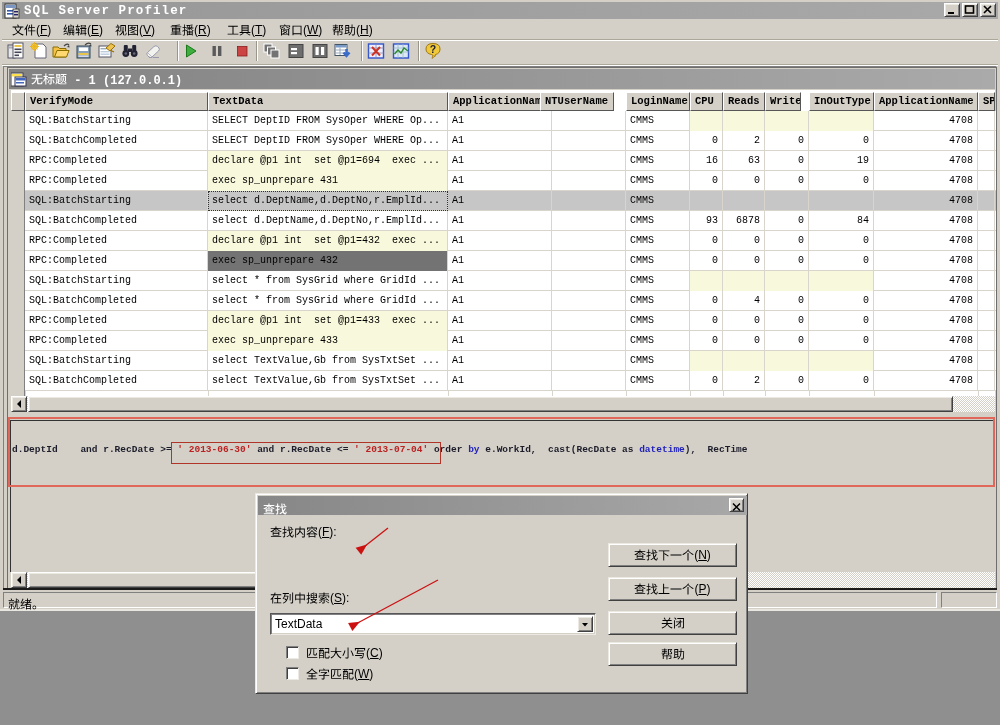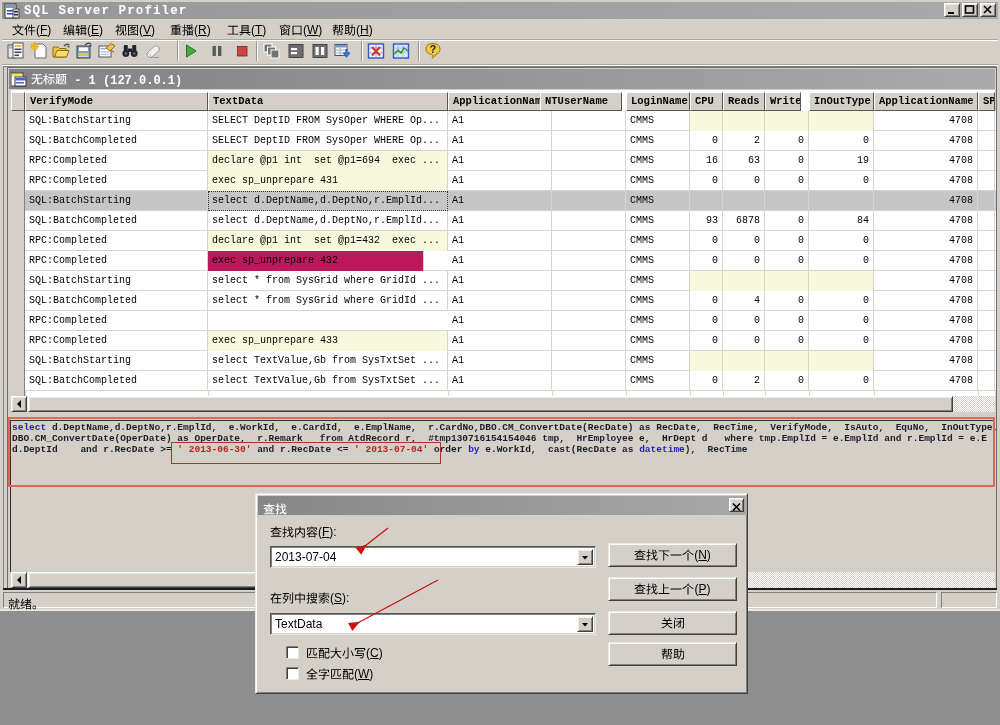--- a/index.html
+++ b/index.html
@@ -204,21 +204,21 @@
 <div class="abs ms" style="left:31px;top:73px;font-size:12px;font-weight:bold;color:#fff;white-space:nowrap"><svg width="36" height="12" viewBox="0 0 36 12" style="vertical-align:-1.5px;overflow:visible">
           <path d="M1.3 1.2V2.3H5.2C5.2 3.1 5.1 3.9 5.0 4.7H0.6V5.8H4.8C4.3 7.8 3.2 9.6 0.4 10.6C0.7 10.9 1.0 11.3 1.2 11.6C4.3 10.3 5.5 8.1 6.0 5.8H6.1V9.7C6.1 10.9 6.5 11.3 7.8 11.3C8.1 11.3 9.6 11.3 9.9 11.3C11.1 11.3 11.4 10.8 11.6 8.8C11.2 8.7 10.7 8.5 10.5 8.3C10.4 9.9 10.3 10.2 9.8 10.2C9.4 10.2 8.2 10.2 8.0 10.2C7.4 10.2 7.3 10.1 7.3 9.6V5.8H11.5V4.7H6.2C6.3 3.9 6.3 3.1 6.4 2.3H10.8V1.2Z M17.6 1.3V2.3H22.9V1.3ZM21.3 6.7C21.9 7.9 22.4 9.5 22.5 10.5L23.6 10.1C23.4 9.1 22.8 7.6 22.3 6.4ZM17.8 6.4C17.4 7.7 16.9 9.0 16.3 9.8C16.5 10.0 17.0 10.3 17.2 10.4C17.8 9.5 18.4 8.1 18.8 6.7ZM17.1 4.1V5.2H19.5V10.2C19.5 10.3 19.5 10.4 19.3 10.4C19.2 10.4 18.6 10.4 18.1 10.3C18.2 10.7 18.4 11.2 18.4 11.5C19.2 11.5 19.8 11.5 20.2 11.3C20.6 11.1 20.7 10.8 20.7 10.2V5.2H23.5V4.1ZM14.3 0.4V2.9H12.5V4.0H14.0C13.7 5.4 13.0 7.0 12.2 7.9C12.4 8.2 12.7 8.7 12.9 9.0C13.4 8.3 13.9 7.2 14.3 6.0V11.6H15.4V5.5C15.8 6.1 16.2 6.8 16.4 7.1L17.0 6.2C16.8 5.9 15.7 4.6 15.4 4.2V4.0H16.9V2.9H15.4V0.4Z M26.2 3.2H28.4V4.0H26.2ZM26.2 1.7H28.4V2.5H26.2ZM25.2 0.9V4.8H29.4V0.9ZM32.3 4.3C32.2 7.3 32.0 8.7 29.5 9.5C29.7 9.6 29.9 10.0 30.0 10.2C32.8 9.3 33.1 7.6 33.2 4.3ZM32.8 8.4C33.5 9.0 34.4 9.7 34.8 10.2L35.5 9.5C35.1 9.0 34.1 8.3 33.4 7.8ZM25.3 6.9C25.3 8.7 25.1 10.1 24.3 11.0C24.6 11.1 25.0 11.4 25.1 11.6C25.5 11.0 25.8 10.4 26.0 9.6C27.0 11.1 28.6 11.3 31.0 11.3H35.2C35.3 11.0 35.5 10.6 35.6 10.4C34.8 10.4 31.7 10.4 31.1 10.4C29.8 10.4 28.7 10.3 27.9 10.0V8.4H29.8V7.6H27.9V6.4H30.0V5.6H24.6V6.4H26.9V9.5C26.6 9.2 26.4 8.9 26.2 8.4C26.2 8.0 26.2 7.5 26.3 7.0ZM30.4 2.9V7.9H31.3V3.7H34.0V7.9H35.0V2.9H32.8L33.2 1.9H35.5V0.9H30.0V1.9H32.1C32.0 2.2 31.9 2.6 31.8 2.9Z" fill="#fff"></path>
         </svg> - 1 (127.0.0.1)</div>
 <div class="abs" style="left:11px;top:90px;width:984px;height:322px;background:#fff"></div>
 <div class="abs" style="left:11px;top:92px;width:14px;height:320px;background:#d4d0c8;border-right:1px solid #808080;border-top:1px solid #fff"></div>
 <div class="abs" style="left:11px;top:92px;width:984px;height:19px">
 <div class="hcell" style="left:0px;width:14px"></div>
 <div class="hcell" style="left:14px;width:183px">VerifyMode</div>
 <div class="hcell" style="left:197px;width:240px">TextData</div>
 <div class="hcell" style="left:437px;width:104px">ApplicationName</div>
-<div class="hcell" style="left:529px;width:82px">NTUserName</div>
+<div class="hcell" style="left:529px;width:74px">NTUserName</div>
 <div class="hcell" style="left:615px;width:64px">LoginName</div>
 <div class="hcell" style="left:679px;width:33px">CPU</div>
 <div class="hcell" style="left:712px;width:42px">Reads</div>
 <div class="hcell" style="left:754px;width:36px">Writes</div>
 <div class="hcell" style="left:798px;width:65px">InOutType</div>
 <div class="hcell" style="left:863px;width:104px">ApplicationName</div>
 <div class="hcell" style="left:967px;width:17px">SPID</div>
 </div>
 <div class="row" style="top:111px;background:#fff">
 <div class="cell" style="left:0px;width:183px">SQL:BatchStarting</div>
@@ -306,21 +306,21 @@
 <div class="cell" style="left:601px;width:64px">CMMS</div>
 <div class="cell num" style="left:665px;width:33px">0</div>
 <div class="cell num" style="left:698px;width:42px">0</div>
 <div class="cell num" style="left:740px;width:44px">0</div>
 <div class="cell num" style="left:784px;width:65px">0</div>
 <div class="cell num" style="left:849px;width:104px">4708</div>
 <div class="cell" style="left:953px;width:17px"></div>
 </div>
 <div class="row" style="top:251px;background:#fff">
 <div class="cell" style="left:0px;width:183px">RPC:Completed</div>
-<div class="cell" style="left:183px;width:216px;background:#be185d">exec sp_unprepare 432</div>
+<div class="cell" style="left:183px;width:240px;background:#737373">exec sp_unprepare 432</div>
 <div class="cell" style="left:423px;width:104px">A1</div>
 <div class="cell" style="left:527px;width:74px"></div>
 <div class="cell" style="left:601px;width:64px">CMMS</div>
 <div class="cell num" style="left:665px;width:33px">0</div>
 <div class="cell num" style="left:698px;width:42px">0</div>
 <div class="cell num" style="left:740px;width:44px">0</div>
 <div class="cell num" style="left:784px;width:65px">0</div>
 <div class="cell num" style="left:849px;width:104px">4708</div>
 <div class="cell" style="left:953px;width:17px"></div>
 </div>
@@ -345,20 +345,21 @@
 <div class="cell" style="left:601px;width:64px">CMMS</div>
 <div class="cell num" style="left:665px;width:33px">0</div>
 <div class="cell num" style="left:698px;width:42px">4</div>
 <div class="cell num" style="left:740px;width:44px">0</div>
 <div class="cell num" style="left:784px;width:65px">0</div>
 <div class="cell num" style="left:849px;width:104px">4708</div>
 <div class="cell" style="left:953px;width:17px"></div>
 </div>
 <div class="row" style="top:311px;background:#fff">
 <div class="cell" style="left:0px;width:183px">RPC:Completed</div>
+<div class="cell" style="left:183px;width:240px;background:#f8f8dc">declare @p1 int  set @p1=433  exec ...</div>
 <div class="cell" style="left:423px;width:104px">A1</div>
 <div class="cell" style="left:527px;width:74px"></div>
 <div class="cell" style="left:601px;width:64px">CMMS</div>
 <div class="cell num" style="left:665px;width:33px">0</div>
 <div class="cell num" style="left:698px;width:42px">0</div>
 <div class="cell num" style="left:740px;width:44px">0</div>
 <div class="cell num" style="left:784px;width:65px">0</div>
 <div class="cell num" style="left:849px;width:104px">4708</div>
 <div class="cell" style="left:953px;width:17px"></div>
 </div>
@@ -414,22 +415,20 @@
 <div class="abs" style="left:978px;top:391px;width:1px;height:6px;background:#dad5cc"></div>
 <div class="abs" style="left:995px;top:391px;width:1px;height:6px;background:#dad5cc"></div>
 <div class="abs dither" style="left:11px;top:396px;width:984px;height:16px"></div>
 <div class="btn3" style="left:11px;top:396px;width:16px;height:16px"><svg width="14" height="14">
           <path d="M9 3 L5 7 L9 11 Z" fill="#000"></path>
         </svg></div>
 <div class="btn3" style="left:28px;top:396px;width:925px;height:16px"></div>
 <div class="abs" style="left:11px;top:413px;width:984px;height:159px;background:#d4d0c8"></div>
 <div class="abs" style="left:11px;top:420px;width:982px;height:1px;background:#333"></div>
 <div class="abs" style="left:10px;top:420px;width:1px;height:152px;background:#333"></div>
-<div class="abs ms" style="left:12px;top:422px;font-size:9.5px;line-height:11px;font-weight:bold;white-space:pre"><span style="color:#2222bb">select</span><span style="color:#1c1c2a"> d.DeptName,d.DeptNo,r.EmplId,  e.WorkId,  e.CardId,  e.EmplName,  r.CardNo,DBO.CM_ConvertDate(RecDate) as RecDate,  RecTime,  VerifyMode,  IsAuto,  EquNo,  InOutType,</span></div>
-<div class="abs ms" style="left:12px;top:433px;font-size:9.5px;line-height:11px;font-weight:bold;white-space:pre"><span style="color:#1c1c2a">DBO.CM_ConvertDate(OperDate) as OperDate,  r.Remark   from AtdRecord r,  #tmp130716154154046 tmp,  HrEmployee e,  HrDept d   where tmp.EmplId = e.EmplId and r.EmplId = e.E</span></div>
 <div class="abs ms" style="left:12px;top:444px;font-size:9.5px;line-height:11px;font-weight:bold;white-space:pre"><span style="color:#1c1c2a">d.DeptId    and r.RecDate &gt;= </span><span style="color:#bb2222">' 2013-06-30'</span><span style="color:#1c1c2a"> and r.RecDate &lt;= </span><span style="color:#bb2222">' 2013-07-04'</span><span style="color:#1c1c2a"> order </span><span style="color:#2222bb">by</span><span style="color:#1c1c2a"> e.WorkId,  cast(RecDate as </span><span style="color:#2222bb">datetime</span><span style="color:#1c1c2a">),  RecTime</span></div>
 <div class="abs" style="left:8px;top:417px;width:987px;height:70px;border:2px solid #e0685a"></div>
 <div class="abs" style="left:171px;top:442px;width:270px;height:22px;border:1px solid #b03428"></div>
 <div class="abs dither" style="left:11px;top:572px;width:984px;height:16px"></div>
 <div class="btn3" style="left:11px;top:572px;width:16px;height:16px"><svg width="14" height="14">
           <path d="M9 3 L5 7 L9 11 Z" fill="#000"></path>
         </svg></div>
 <div class="btn3" style="left:28px;top:572px;width:440px;height:16px"></div>
 <div class="abs" style="left:3px;top:588px;width:994px;height:2px;background:#1a1a1a"></div>
 <div class="abs sunken" style="left:3px;top:592px;width:934px;height:16px"></div>
@@ -442,26 +441,20 @@
 <div class="abs" style="left:2px;top:2px;width:489px;height:19px;background:linear-gradient(to right,#878787,#a8a8a8)"></div>
 <div class="abs" style="left:7px;top:5px"><svg width="24" height="12" viewBox="0 0 24 12" style="vertical-align:-1.5px;overflow:visible">
           <path d="M3.7 7.9H8.2V8.8H3.7ZM3.7 6.4H8.2V7.2H3.7ZM2.6 5.6V9.5H9.4V5.6ZM0.8 10.2V11.2H11.2V10.2ZM5.4 0.4V1.9H0.7V2.9H4.2C3.3 3.9 1.8 4.8 0.4 5.3C0.6 5.5 0.9 5.9 1.1 6.2C2.7 5.6 4.3 4.4 5.4 3.0V5.2H6.5V3.0C7.6 4.4 9.3 5.5 10.9 6.1C11.0 5.8 11.4 5.4 11.6 5.2C10.2 4.7 8.7 3.9 7.7 2.9H11.4V1.9H6.5V0.4Z M20.1 1.2C20.7 1.8 21.4 2.5 21.7 3.0L22.6 2.4C22.3 1.9 21.5 1.2 21.0 0.6ZM14.1 0.4V2.8H12.5V3.9H14.1V6.2C13.5 6.4 12.9 6.6 12.4 6.7L12.7 7.8L14.1 7.4V10.2C14.1 10.4 14.1 10.4 13.9 10.5C13.8 10.5 13.2 10.5 12.7 10.4C12.9 10.7 13.0 11.2 13.0 11.5C13.9 11.5 14.4 11.4 14.8 11.3C15.1 11.1 15.2 10.8 15.2 10.2V7.0L16.8 6.6L16.6 5.6L15.2 5.9V3.9H16.6V2.8H15.2V0.4ZM21.9 4.9C21.5 5.7 20.9 6.6 20.3 7.4C20.0 6.6 19.8 5.6 19.7 4.5L23.4 4.1L23.3 3.1L19.6 3.4C19.5 2.5 19.5 1.5 19.4 0.5H18.3C18.3 1.6 18.4 2.6 18.5 3.6L16.8 3.7L16.9 4.8L18.6 4.6C18.7 6.1 19.0 7.3 19.3 8.4C18.4 9.2 17.4 9.9 16.3 10.3C16.7 10.5 17.0 10.9 17.2 11.2C18.1 10.8 19.0 10.2 19.8 9.5C20.3 10.7 21.1 11.4 22.2 11.5C22.8 11.5 23.4 11.0 23.7 8.9C23.4 8.8 22.9 8.5 22.7 8.2C22.6 9.6 22.5 10.2 22.1 10.2C21.6 10.1 21.1 9.5 20.7 8.6C21.6 7.6 22.3 6.6 22.8 5.4Z" fill="#fff"></path>
         </svg></div>
 <div class="btn3" style="left:473px;top:4px;width:15px;height:14px"><svg width="13" height="12">
           <path d="M3 2.5 L10 9.5 M10 2.5 L3 9.5" stroke="#000" stroke-width="1.5"></path>
         </svg></div>
 <div class="lbl" style="left:14px;top:31px"><svg width="48" height="12" viewBox="0 0 48 12" style="vertical-align:-1.5px;overflow:visible">
           <path d="M3.5 7.9H8.4V9.0H3.5ZM3.5 6.3H8.4V7.3H3.5ZM2.7 5.7V9.6H9.3V5.7ZM0.9 10.3V11.1H11.2V10.3ZM5.5 0.5V2.0H0.7V2.8H4.5C3.5 3.9 1.9 5.0 0.4 5.5C0.6 5.6 0.9 6.0 1.0 6.2C2.7 5.5 4.4 4.3 5.5 2.9V5.3H6.4V2.8C7.5 4.2 9.3 5.5 11.0 6.1C11.1 5.9 11.4 5.5 11.6 5.4C10.1 4.9 8.4 3.9 7.4 2.8H11.3V2.0H6.4V0.5Z M20.1 1.2C20.7 1.7 21.4 2.5 21.7 3.0L22.5 2.5C22.1 2.0 21.4 1.3 20.8 0.8ZM14.3 0.5V2.9H12.6V3.7H14.3V6.3C13.6 6.5 12.9 6.7 12.4 6.8L12.7 7.7L14.3 7.2V10.4C14.3 10.5 14.2 10.6 14.0 10.6C13.9 10.6 13.4 10.6 12.8 10.6C12.9 10.8 13.0 11.2 13.1 11.4C13.9 11.4 14.4 11.4 14.7 11.3C15.0 11.1 15.1 10.9 15.1 10.4V7.0L16.7 6.5L16.6 5.7L15.1 6.1V3.7H16.6V2.9H15.1V0.5ZM21.9 5.0C21.5 5.9 21.0 6.8 20.2 7.6C20.0 6.7 19.8 5.6 19.6 4.4L23.3 4.0L23.2 3.2L19.5 3.6C19.4 2.6 19.3 1.6 19.3 0.5H18.4C18.4 1.6 18.5 2.7 18.6 3.7L16.8 3.9L16.8 4.7L18.7 4.5C18.9 6.0 19.1 7.3 19.5 8.4C18.6 9.3 17.5 10.0 16.4 10.4C16.6 10.6 16.9 10.9 17.1 11.1C18.1 10.7 19.0 10.0 19.8 9.3C20.4 10.6 21.2 11.4 22.3 11.5C22.9 11.5 23.4 10.9 23.7 8.9C23.5 8.9 23.1 8.6 22.9 8.4C22.8 9.8 22.6 10.4 22.3 10.4C21.6 10.3 21.0 9.7 20.6 8.6C21.4 7.6 22.2 6.5 22.7 5.4Z M25.2 2.5V11.5H26.1V3.4H29.5C29.5 5.0 29.0 7.0 26.4 8.4C26.6 8.6 26.9 8.9 27.0 9.1C28.7 8.1 29.5 7.0 30.0 5.9C31.1 6.9 32.3 8.1 32.9 8.9L33.6 8.4C32.9 7.5 31.4 6.0 30.3 5.0C30.4 4.5 30.4 3.9 30.5 3.4H33.9V10.3C33.9 10.5 33.9 10.6 33.6 10.6C33.4 10.6 32.6 10.6 31.7 10.6C31.9 10.8 32.0 11.3 32.1 11.5C33.1 11.5 33.9 11.5 34.3 11.4C34.7 11.2 34.8 10.9 34.8 10.3V2.5H30.5V0.5H29.6V2.5Z M40.0 3.0C39.3 3.9 38.2 4.7 37.1 5.2C37.3 5.4 37.6 5.8 37.7 5.9C38.8 5.3 40.0 4.3 40.8 3.3ZM43.0 3.5C44.1 4.2 45.5 5.2 46.2 5.9L46.8 5.3C46.1 4.6 44.7 3.6 43.6 3.0ZM41.9 4.0C40.8 5.8 38.7 7.3 36.4 8.1C36.7 8.3 36.9 8.6 37.0 8.9C37.6 8.6 38.1 8.4 38.6 8.1V11.5H39.5V11.1H44.5V11.5H45.4V7.9C45.9 8.2 46.4 8.5 46.9 8.7C47.1 8.4 47.3 8.1 47.5 8.0C45.6 7.2 43.9 6.2 42.5 4.7L42.7 4.4ZM39.5 10.3V8.3H44.5V10.3ZM39.6 7.5C40.5 6.9 41.3 6.1 42.0 5.3C42.8 6.2 43.7 6.9 44.6 7.5ZM41.2 0.6C41.4 0.9 41.5 1.3 41.7 1.6H37.0V3.8H37.9V2.4H46.1V3.8H47.0V1.6H42.7C42.6 1.2 42.3 0.8 42.1 0.4Z" fill="#000"></path>
         </svg>(<u>F</u>):</div>
-<div class="combo" style="left:14px;top:52px;width:326px">
-        <div class="abs" style="left:4px;top:3px;font-size:12px">2013-07-04</div>
-        <div class="btn3" style="right:2px;top:2px;width:16px;height:16px"><svg width="14" height="14">
-            <path d="M4 6 L7 9.5 L10 6 Z" fill="#000"></path>
-          </svg></div>
-      </div>
 <div class="lbl" style="left:14px;top:97px"><svg width="60" height="12" viewBox="0 0 60 12" style="vertical-align:-1.5px;overflow:visible">
           <path d="M4.7 0.5C4.5 1.1 4.3 1.7 4.1 2.3H0.8V3.2H3.7C2.9 4.7 1.8 6.2 0.5 7.1C0.6 7.3 0.8 7.7 0.9 8.0C1.4 7.6 1.9 7.2 2.3 6.7V11.5H3.2V5.7C3.8 4.9 4.3 4.1 4.7 3.2H11.3V2.3H5.1C5.3 1.8 5.5 1.2 5.6 0.7ZM7.2 3.8V6.1H4.5V7.0H7.2V10.4H4.0V11.2H11.3V10.4H8.1V7.0H10.8V6.1H8.1V3.8Z M19.7 1.9V8.6H20.6V1.9ZM22.2 0.5V10.4C22.2 10.5 22.1 10.6 21.9 10.6C21.7 10.6 21.1 10.6 20.4 10.6C20.6 10.8 20.7 11.2 20.7 11.5C21.7 11.5 22.2 11.4 22.6 11.3C22.9 11.2 23.1 10.9 23.1 10.3V0.5ZM14.2 6.9C14.8 7.4 15.5 7.9 16.0 8.4C15.2 9.5 14.1 10.4 12.9 10.8C13.1 11.0 13.4 11.4 13.5 11.6C16.0 10.4 17.9 8.1 18.5 3.9L17.9 3.8L17.8 3.8H15.1C15.3 3.2 15.4 2.6 15.6 2.0H18.9V1.1H12.7V2.0H14.7C14.3 3.8 13.6 5.5 12.6 6.6C12.8 6.8 13.2 7.1 13.3 7.2C13.9 6.5 14.4 5.7 14.8 4.6H17.5C17.3 5.8 16.9 6.8 16.5 7.6C16.0 7.2 15.3 6.6 14.7 6.3Z M29.5 0.5V2.6H25.2V8.3H26.1V7.6H29.5V11.5H30.4V7.6H33.9V8.3H34.8V2.6H30.4V0.5ZM26.1 6.7V3.5H29.5V6.7ZM33.9 6.7H30.4V3.5H33.9Z M38.0 0.5V2.9H36.6V3.7H38.0V6.3L36.5 6.9L36.7 7.7L38.0 7.2V10.4C38.0 10.6 37.9 10.6 37.8 10.6C37.7 10.6 37.2 10.6 36.8 10.6C36.9 10.8 37.0 11.2 37.0 11.5C37.7 11.5 38.2 11.4 38.5 11.3C38.7 11.1 38.8 10.9 38.8 10.4V6.9L40.2 6.4L40.0 5.5L38.8 6.0V3.7H40.1V2.9H38.8V0.5ZM40.5 7.1V7.8H41.1L41.0 7.9C41.5 8.7 42.2 9.4 43.0 9.9C42.0 10.4 40.8 10.6 39.6 10.8C39.8 11.0 40.0 11.3 40.1 11.5C41.4 11.3 42.7 11.0 43.8 10.4C44.8 10.9 45.8 11.3 47.0 11.5C47.1 11.3 47.4 10.9 47.5 10.8C46.5 10.6 45.5 10.3 44.7 9.9C45.6 9.3 46.4 8.4 46.9 7.3L46.4 7.0L46.2 7.1H44.2V5.9H47.0V1.5H44.7V2.2H46.2V3.3H44.7V4.0H46.2V5.2H44.2V0.5H43.4V5.2H41.5V4.0H42.8V3.3H41.5V2.2C42.1 2.0 42.8 1.8 43.3 1.5L42.6 0.9C42.2 1.2 41.4 1.5 40.7 1.8V5.9H43.4V7.1ZM45.7 7.8C45.3 8.5 44.6 9.1 43.8 9.5C43.0 9.1 42.4 8.5 41.9 7.8Z M55.6 9.3C56.6 9.9 57.9 10.7 58.5 11.3L59.3 10.7C58.6 10.2 57.3 9.4 56.3 8.9ZM51.5 8.9C50.8 9.6 49.7 10.2 48.7 10.7C48.9 10.8 49.3 11.1 49.4 11.3C50.4 10.8 51.5 10.0 52.3 9.3ZM50.3 6.7C50.5 6.6 50.8 6.6 53.1 6.5C52.1 6.9 51.2 7.3 50.8 7.4C50.1 7.7 49.6 7.9 49.2 7.9C49.3 8.2 49.4 8.6 49.5 8.7C49.8 8.6 50.2 8.6 53.7 8.3V10.4C53.7 10.6 53.7 10.6 53.5 10.6C53.3 10.7 52.7 10.7 51.9 10.6C52.1 10.9 52.2 11.2 52.3 11.5C53.1 11.5 53.7 11.5 54.1 11.3C54.5 11.2 54.6 10.9 54.6 10.5V8.3L57.6 8.1C57.9 8.4 58.2 8.8 58.4 9.0L59.1 8.6C58.5 7.9 57.5 6.9 56.6 6.2L56.0 6.6C56.3 6.9 56.6 7.2 57.0 7.5L51.7 7.8C53.4 7.1 55.1 6.3 56.7 5.4L56.1 4.8C55.5 5.1 55.0 5.5 54.4 5.8L51.7 5.9C52.5 5.5 53.4 5.0 54.1 4.5L53.8 4.2H58.3V5.7H59.2V3.4H54.5V2.3H59.1V1.5H54.5V0.5H53.5V1.5H48.9V2.3H53.5V3.4H48.8V5.7H49.6V4.2H53.2C52.4 4.9 51.3 5.5 51.0 5.6C50.6 5.8 50.3 5.9 50.1 5.9C50.2 6.2 50.3 6.6 50.3 6.7Z" fill="#000"></path>
         </svg>(<u>S</u>):</div>
 <div class="combo" style="left:14px;top:119px;width:326px">
         <div class="abs" style="left:4px;top:3px;font-size:12px">TextData</div>
         <div class="btn3" style="right:2px;top:2px;width:16px;height:16px"><svg width="14" height="14">
             <path d="M4 6 L7 9.5 L10 6 Z" fill="#000"></path>
           </svg></div>
       </div>
 <div class="cbox" style="left:30px;top:152px"></div>

